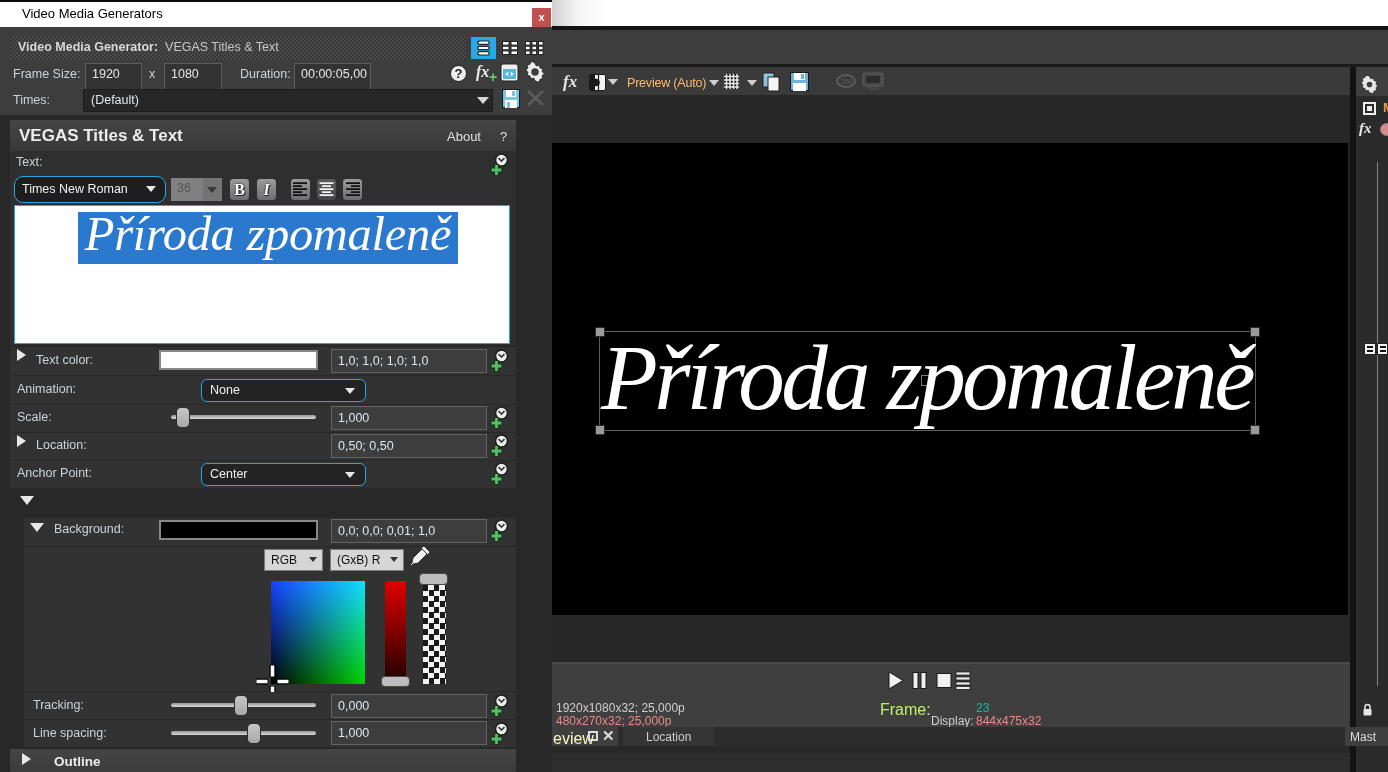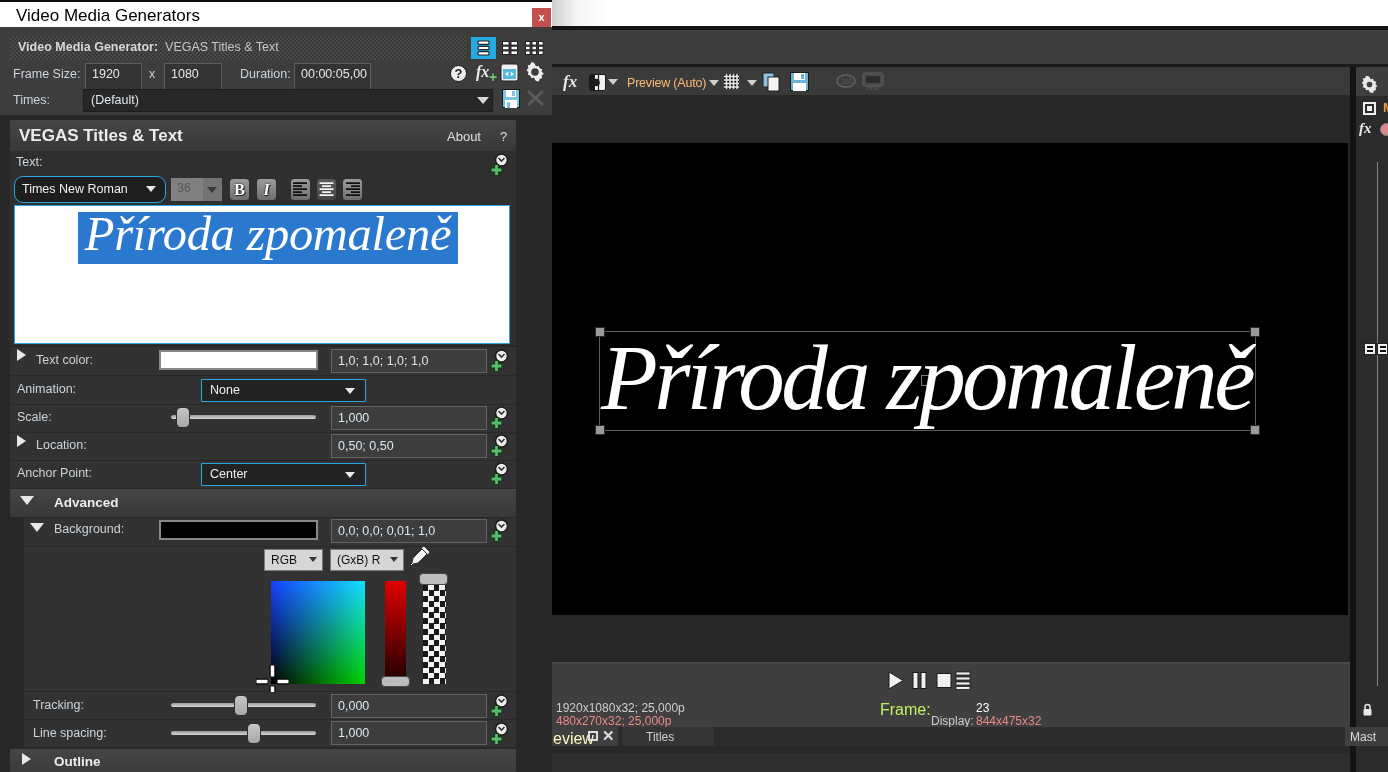--- a/index.html
+++ b/index.html
@@ -1,19 +1,19 @@
 <!DOCTYPE html>
 <html><head><meta charset="utf-8"><style>
 html,body{margin:0;padding:0}
 #root{position:relative;width:1388px;height:772px;overflow:hidden;background:#2a2a2a;font-family:"Liberation Sans",sans-serif}
 .ab{position:absolute}
 .lbl{position:absolute;font-size:12.5px;color:#ccd4da;white-space:nowrap}
 .vb{position:absolute;background:#3d3d3d;border:1px solid #646464;font-size:12.5px;color:#dce7ee;height:24px;width:156px;line-height:22px;padding-left:6px;box-sizing:border-box;white-space:nowrap}
 .inp{position:absolute;background:#333;border:1px solid #5e5e5e;font-size:12.5px;color:#e6e6e6;height:38px;line-height:21px;padding-left:6px;box-sizing:border-box}
-.combo{position:absolute;background:#232323;border:1px solid #2aa5e2;border-radius:1px;height:23px;width:165px;box-sizing:border-box;color:#f0f0f0;font-size:12.5px;line-height:21px;padding-left:8px}
+.combo{position:absolute;background:#232323;border:1px solid #2aa5e2;border-radius:6px;height:23px;width:165px;box-sizing:border-box;color:#f0f0f0;font-size:12.5px;line-height:21px;padding-left:8px}
 .combo .ar{position:absolute;right:10px;top:8px;width:0;height:0;border-left:5px solid transparent;border-right:5px solid transparent;border-top:6px solid #e8e8e8}
 .tri-r{position:absolute;width:0;height:0;border-top:6px solid transparent;border-bottom:6px solid transparent;border-left:9px solid #e8e8e8}
 .tri-d{position:absolute;width:0;height:0;border-left:7px solid transparent;border-right:7px solid transparent;border-top:9px solid #e8e8e8}
 .strip{position:absolute;background:#323232}
 .track{position:absolute;height:4px;background:linear-gradient(#999,#d8d8d8);border-radius:2px}
 .thumb{position:absolute;width:14px;height:21px;background:linear-gradient(#c6c6c6,#a8a8a8);border:1px solid #2e2e2e;border-radius:5px;box-sizing:border-box}
 .swframe{position:absolute;width:159px;height:20px;border:2px solid #888;background:#fff;box-sizing:border-box}
 .hdr{position:absolute;left:10px;width:506px;background:linear-gradient(#454545,#383838);color:#ececec;font-weight:bold}
 .btn{position:absolute;width:21px;height:23px;background:linear-gradient(#9c9c9c,#6e6e6e);border:1px solid #2f2f2f;border-radius:4px;box-sizing:border-box}
 </style></head><body>
@@ -95,31 +95,31 @@
       <g fill="#f0f0f0" stroke="#1a1a1a" stroke-width="0.8">
         <rect x="70" y="1" width="14" height="3"></rect>
         <rect x="70" y="6" width="14" height="3"></rect>
         <rect x="70" y="11" width="14" height="3"></rect>
         <rect x="70" y="15.5" width="14" height="3"></rect>
       </g>
     </svg>
 <div class="lbl" style="left:556px;top:701px;color:#cfcfcf;font-size:12px">1920x1080x32; 25,000p</div>
 <div class="lbl" style="left:556px;top:714px;color:#e98b85;font-size:12px">480x270x32; 25,000p</div>
 <div class="lbl" style="left:880px;top:701px;color:#bef264;font-size:16px">Frame:</div>
-<div class="lbl" style="left:976px;top:701px;color:#ffffff;font-size:12px">23</div>
+<div class="lbl" style="left:976px;top:701px;color:#14b8a6;font-size:12px">23</div>
 <div class="lbl" style="left:931px;top:714px;color:#cfcfcf;font-size:12px">Display:</div>
 <div class="lbl" style="left:976px;top:714px;color:#e98b85;font-size:12px">844x475x32</div>
 
 <div class="ab" style="left:552px;top:727px;width:798px;height:19px;background:#2c2c2c"></div>
 <div class="ab" style="left:552px;top:727px;width:66px;height:19px;background:#3f3f3f"></div>
 <div class="lbl" style="left:553px;top:730px;color:#fef9c3;font-size:16px">eview</div>
 <div class="ab" style="left:588px;top:731px;width:10px;height:10px;border:2px solid #ddd;box-sizing:border-box"></div>
 <div class="ab" style="left:602px;top:729px;width:13px;height:13px;color:#ddd;font-size:15px;font-weight:bold;line-height:13px">✕</div>
 <div class="ab" style="left:623px;top:727px;width:91px;height:19px;background:#353535"></div>
-<div class="lbl" style="left:646px;top:730px;color:#cfcfcf;font-size:12px">Titles</div>
+<div class="lbl" style="left:646px;top:730px;color:#cfcfcf;font-size:12px">Location</div>
 <div class="ab" style="left:552px;top:746px;width:798px;height:7px;background:#282828"></div>
 <div class="ab" style="left:552px;top:753px;width:798px;height:19px;background:#2e2e2e"></div>
 
 <div class="ab" style="left:1350px;top:67px;width:6px;height:705px;background:#131313"></div>
 <div class="ab" style="left:1356px;top:67px;width:32px;height:29px;background:#3f3f3f"></div>
 <div class="ab" style="left:1356px;top:96px;width:32px;height:676px;background:#2b2b2b"></div>
 <svg class="ab" style="left:1361px;top:76px" width="17" height="17" viewBox="0 0 24 24">
       <path fill="#e8e8e8" d="M12 1.5l1.5 3.2 3.5-.9 1 3.4 3.5.9-1 3.4 2.5 2.5-2.5 2.5 1 3.4-3.5.9-1 3.4-3.5-.9L12 22.5l-1.5-3.2-3.5.9-1-3.4-3.5-.9 1-3.4L1 9.6l2.5-2.5-1-3.4 3.5-.9 1-3.4 3.5.9z"></path>
       <circle cx="12" cy="12" r="4" fill="#3f3f3f"></circle>
     </svg>
@@ -137,21 +137,21 @@
 <div class="ab" style="left:1380px;top:350px;width:6px;height:2px;background:#111"></div>
 <svg class="ab" style="left:1362px;top:703px" width="11" height="14" viewBox="0 0 11 14">
       <path d="M3 6V4a2.5 2.5 0 015 0v2" fill="none" stroke="#e8e8e8" stroke-width="1.5"></path>
       <rect x="1.5" y="6" width="8" height="6.5" rx="1" fill="#e8e8e8"></rect>
     </svg>
 <div class="ab" style="left:1345px;top:727px;width:43px;height:19px;background:#3f3f3f"></div>
 <div class="lbl" style="left:1350px;top:730px;color:#dcdcdc;font-size:12px">Mast</div>
 
 <div class="ab" style="left:0;top:0;width:552px;height:772px;background:#2a2a2a;border-top:2px solid #0c0c0c"></div>
 <div class="ab" style="left:0;top:2px;width:552px;height:25px;background:#fff"></div>
-<div class="ab" style="left:16px;top:6px;font-size:17px;color:#000">Video Media Generators</div>
+<div class="ab" style="left:22px;top:6px;font-size:13px;color:#000">Video Media Generators</div>
 <div class="ab" style="left:532px;top:8px;width:19px;height:19px;background:#c1504f;color:#fff;font-size:11px;font-weight:bold;text-align:center;line-height:19px">x</div>
 <div class="ab" style="left:0;top:27px;width:552px;height:88px;background:#3d3d3d"></div>
 
 <div class="ab" style="left:10px;top:36px;width:456px;height:24px;background:repeating-conic-gradient(#4a4a4a 0% 25%,#383838 0% 50%) 0 0/4px 4px"></div>
 <div class="ab" style="left:18px;top:40px;font-size:12.5px;color:#d8d8d8;white-space:nowrap"><b>Video Media Generator:</b>&nbsp; <span style="color:#c6c6c6">VEGAS Titles &amp; Text</span></div>
 <div class="ab" style="left:471px;top:37px;width:25px;height:22px;background:#29a8e6"></div>
 <svg class="ab" style="left:477px;top:40px" width="13" height="16" viewBox="0 0 13 16">
       <g fill="#fff" stroke="#222" stroke-width="1.2">
         <rect x="1" y="1" width="11" height="3.4" rx="1"></rect>
         <rect x="1" y="6.3" width="11" height="3.4" rx="1"></rect>
@@ -290,23 +290,20 @@
       <use href="#kfs"></use>
     </svg>
 
 <div class="strip" style="left:10px;top:461px;width:506px;height:27px"></div>
 <div class="lbl" style="left:17px;top:466px">Anchor Point:</div>
 <div class="combo" style="left:201px;top:463px">Center<span class="ar"></span></div>
 <svg class="kf ab" style="left:489px;top:461px" width="20" height="26" viewBox="0 0 20 26">
       <use href="#kfs"></use>
     </svg>
 
-<div class="hdr" style="top:489px;height:28px">
-      <span style="position:absolute;left:44px;top:6px;font-size:13.5px">Advanced</span>
-    </div>
 <div class="tri-d" style="left:20px;top:496px"></div>
 
 <div class="strip" style="left:24px;top:518px;width:492px;height:28px"></div>
 <div class="tri-d" style="left:30px;top:523px"></div>
 <div class="lbl" style="left:54px;top:522px">Background:</div>
 <div class="swframe" style="left:159px;top:520px;background:#000"></div>
 <div class="vb" style="left:331px;top:519px">0,0; 0,0; 0,01; 1,0</div>
 <svg class="kf ab" style="left:489px;top:518px" width="20" height="26" viewBox="0 0 20 26">
       <use href="#kfs"></use>
     </svg>

